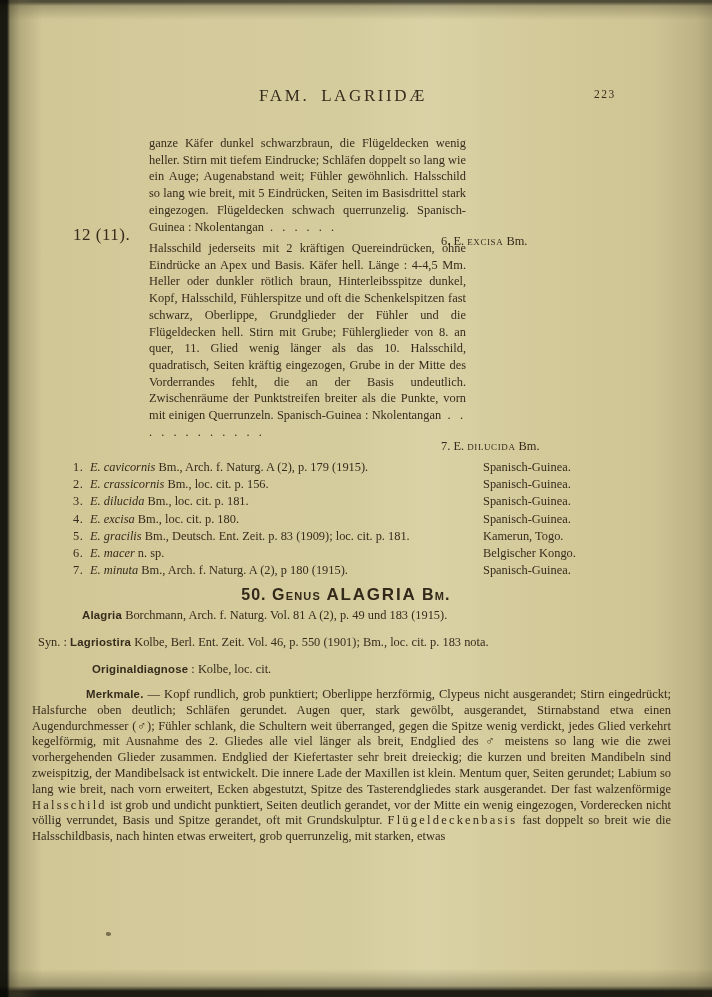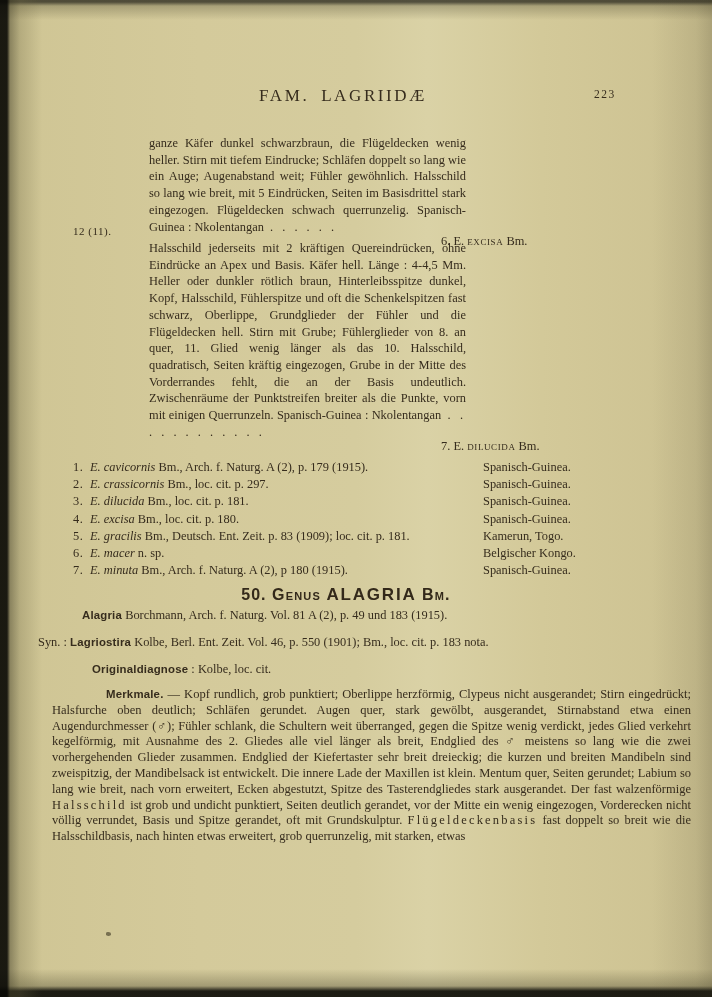--- a/index.html
+++ b/index.html
@@ -15,21 +15,21 @@
       linear-gradient(90deg, #cfc594 0%, #d4ca9b 28%, #d5cc9e 50%, #dad2a6 60%, #d3c999 76%, #ccc191 100%);
   }
   .speck{position:absolute;left:106px;top:932px;width:5px;height:4px;background:rgba(45,40,22,.55);border-radius:40% 60% 50% 50%;}
   .running-head{position:absolute;top:86px;left:343px;transform:translateX(-50%);font-size:17px;letter-spacing:2.6px;word-spacing:5px;white-space:nowrap;}
   .folio{position:absolute;top:88px;left:594px;font-size:11.5px;letter-spacing:1.5px;}
 
   .couplet{position:absolute;left:133px;width:543px;}
   .c1{top:119px;}
   .c12{top:224px;}
   .ctext{margin:16px;width:317px;text-align:justify;font-size:12.4px;line-height:16.7px;}
-  .cnum{position:absolute;left:-60px;top:1px;font-size:11px;letter-spacing:.5px;}
+  .cnum{position:absolute;left:-60px;top:1px;font-size:17px;letter-spacing:.5px;}
   .leader{letter-spacing:3px;}
   .result{position:absolute;left:308px;bottom:2px;font-size:12.4px;white-space:nowrap;}
   .sc{font-variant:small-caps;letter-spacing:.6px;}
 
   .overview-head{position:absolute;top:431px;left:340px;transform:translateX(-50%);margin:0;font-size:13px;font-weight:normal;letter-spacing:2.2px;word-spacing:6px;white-space:nowrap;}
 
   .species-list{position:absolute;top:459px;left:73px;width:606px;font-size:12.4px;}
   .srow{display:grid;grid-template-columns:17px 393px 1fr;line-height:17.2px;}
   .sname i{font-style:italic;}
   .snum{letter-spacing:.5px;}
@@ -37,21 +37,21 @@
   .genus-head{position:absolute;top:579px;left:340px;transform:translateX(-50%);margin:6px;font-family:"Liberation Sans","DejaVu Sans",sans-serif;font-weight:bold;font-size:16px;letter-spacing:1px;white-space:nowrap;color:#33291a;}
   .gsc{font-variant:small-caps;letter-spacing:1.2px;}
   .gname{font-size:17px;letter-spacing:1.8px;}
 
   .ref-line{position:absolute;margin:0;font-size:12.4px;left:38px;width:638px;}
   .alagria{top:608px;margin-left:44px;}
   .syn{top:635px;}
   .orig{top:662px;left:92px;}
   .bsans{font-family:"Liberation Sans","DejaVu Sans",sans-serif;font-weight:bold;font-size:11.4px;letter-spacing:.2px;}
 
-  .merkmale{position:absolute;top:687px;left:52px;width:639px;margin:0;text-align:justify;font-size:12.5px;line-height:15.8px;text-indent:54px;}
+  .merkmale{position:absolute;top:687px;left:32px;width:639px;margin:0;text-align:justify;font-size:12.5px;line-height:15.8px;text-indent:54px;}
   .seg-b{font-family:"Liberation Sans","DejaVu Sans",sans-serif;font-weight:bold;font-size:11.4px;letter-spacing:.2px;}
   .seg-sp{letter-spacing:2.2px;}
 </style>
 </head>
 <body>
 
 <div class="scan">
   <div class="speck"></div>
 
   <div class="running-head">
@@ -82,21 +82,21 @@
 
 
   <div class="species-list">
     <div class="srow">
       <span class="snum">1.</span>
       <span class="sname"><i>E. cavicornis</i><span> Bm., Arch. f. Naturg. A (2), p. 179 (1915).</span></span>
       <span class="sloc">Spanisch-Guinea.</span>
     </div>
     <div class="srow">
       <span class="snum">2.</span>
-      <span class="sname"><i>E. crassicornis</i><span> Bm., loc. cit. p. 297.</span></span>
+      <span class="sname"><i>E. crassicornis</i><span> Bm., loc. cit. p. 156.</span></span>
       <span class="sloc">Spanisch-Guinea.</span>
     </div>
     <div class="srow">
       <span class="snum">3.</span>
       <span class="sname"><i>E. dilucida</i><span> Bm., loc. cit. p. 181.</span></span>
       <span class="sloc">Spanisch-Guinea.</span>
     </div>
     <div class="srow">
       <span class="snum">4.</span>
       <span class="sname"><i>E. excisa</i><span> Bm., loc. cit. p. 180.</span></span>

